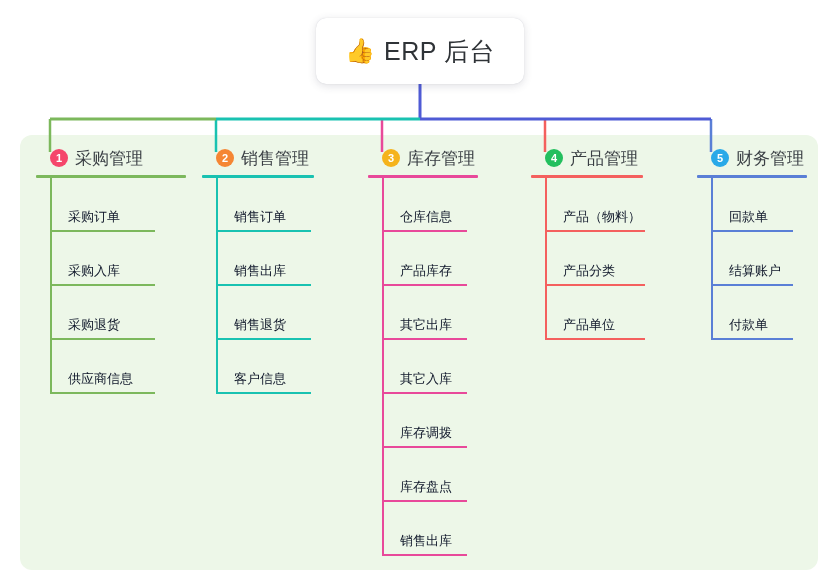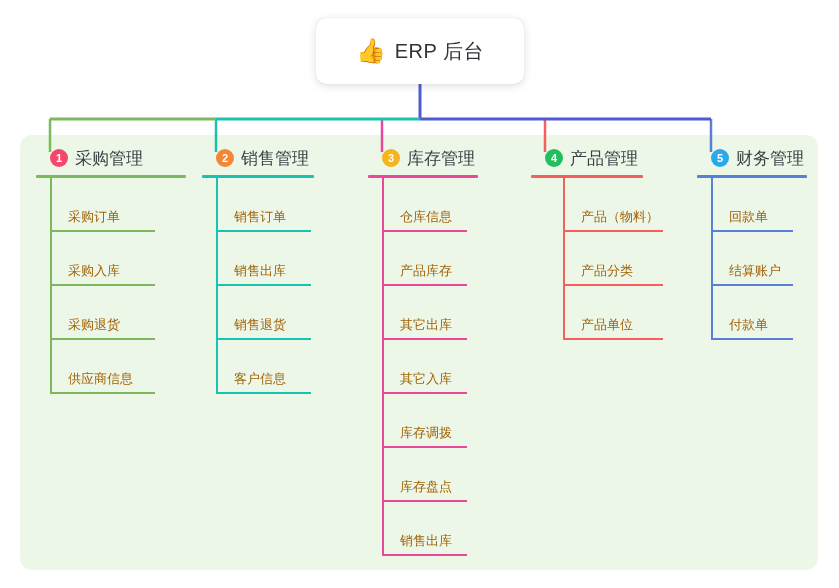--- a/index.html
+++ b/index.html
@@ -41,21 +41,21 @@
     display: flex;
     align-items: center;
     gap: 9px;
   }
   .root-emoji {
     font-size: 24px;
     line-height: 1;
     display: inline-block;
   }
   .root-title {
-    font-size: 20px;
+    font-size: 25px;
     color: #2f3337;
     letter-spacing: 0.5px;
     white-space: nowrap;
   }
 
   
   #connectors {
     position: absolute;
     left: 0; top: 0;
     width: 839px;
@@ -123,21 +123,21 @@
   }
   .leaf {
     position: relative;
     height: 54px;
     box-sizing: border-box;
     display: flex;
     align-items: flex-end;
   }
   .leaf-label {
     font-size: 13px;
-    color: #a16207;
+    color: #0f172a;
     padding-left: 18px;
     padding-bottom: 6px;
     white-space: nowrap;
   }
   .leaf-underline {
     position: absolute;
     left: 0;
     bottom: 0;
     height: 2px;
   }
@@ -258,21 +258,21 @@
             <div class="leaf-underline" style="background: rgb(232, 73, 154); width: 85px;"></div>
           </div>
         </div>
       </div>
       <div class="column" style="left: 531px; width: 112px;">
         <div class="col-header">
           <span class="badge" style="background: rgb(35, 191, 94);">4</span>
           <span class="col-title">产品管理</span>
         </div>
         <div class="col-underline" style="background: rgb(244, 96, 94); width: 112px;"></div>
-        <div class="leaf-list" style="margin-left: 32px;">
+        <div class="leaf-list" style="margin-left: 14px;">
           <div class="leaf-spine" style="background: rgb(244, 96, 94); height: 162px;"></div>
           <div class="leaf">
             <span class="leaf-label">产品（物料）</span>
             <div class="leaf-underline" style="background: rgb(244, 96, 94); width: 100px;"></div>
           </div>
           <div class="leaf">
             <span class="leaf-label">产品分类</span>
             <div class="leaf-underline" style="background: rgb(244, 96, 94); width: 100px;"></div>
           </div>
           <div class="leaf">

